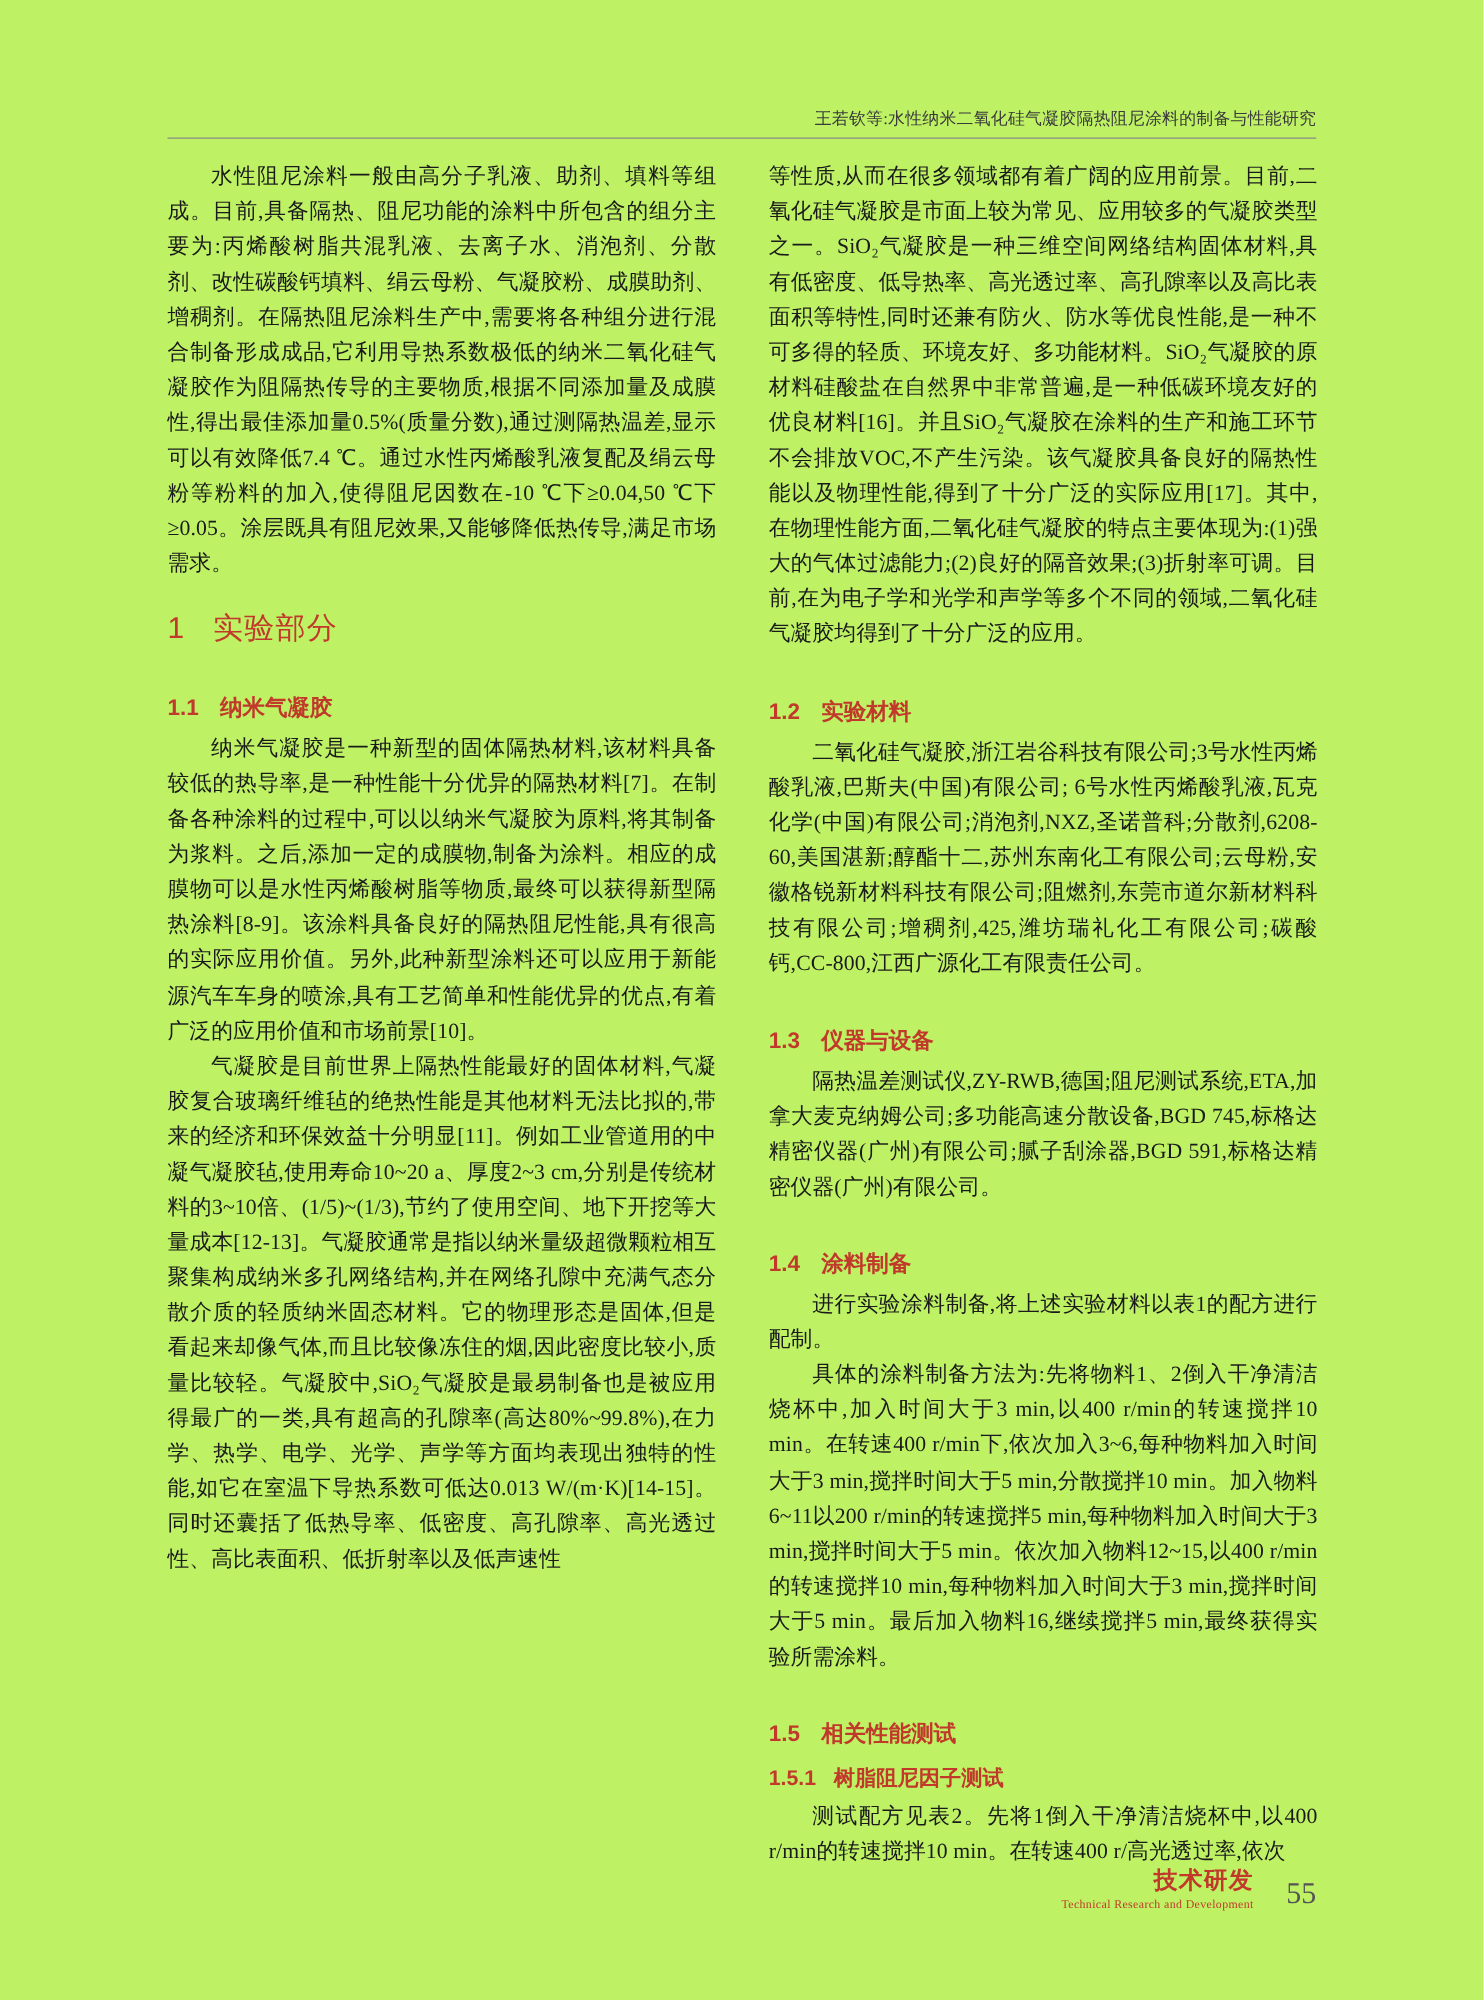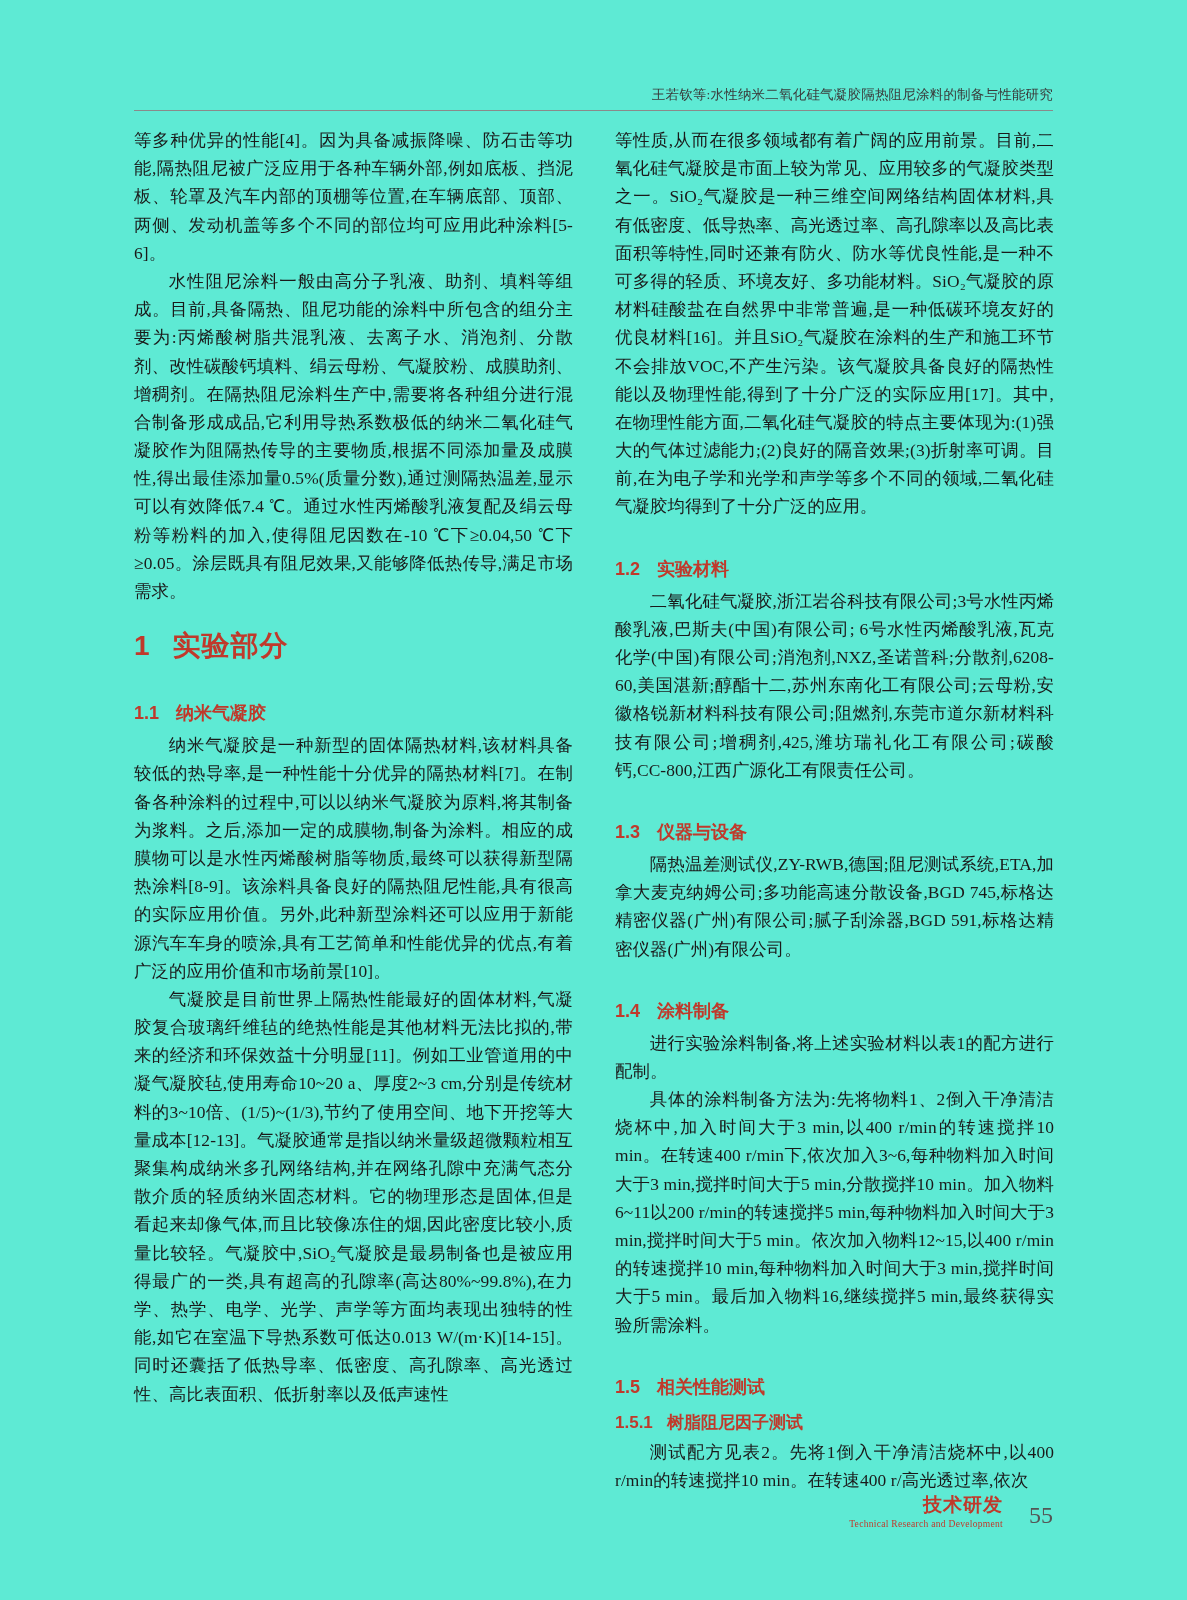--- a/index.html
+++ b/index.html
@@ -4,21 +4,21 @@
 <style>
   html, body {
     margin: 0;
     padding: 0;
     background: #ffffff;
   }
   .page {
     position: relative;
     width: 1187px;
     height: 1600px;
-    background: #5eead4;
+    background: #bef264;
     font-family: "Liberation Serif", serif;
     color: #1a1a1a;
     box-sizing: border-box;
   }
   .header {
     position: absolute;
     top: 86px;
     right: 134px;
     font-size: 13.5px;
     color: #3a3a3a;
@@ -51,22 +51,22 @@
     line-height: 1.62;
     text-align: justify;
     text-justify: inter-ideograph;
     letter-spacing: 0.1px;
   }
   p.indent {
     text-indent: 2em;
   }
   h2.section {
     margin: 22px 0 10px 0;
-    font-size: 28px;
-    font-weight: bold;
+    font-size: 24px;
+    font-weight: normal;
     color: #c0392b;
     font-family: "Liberation Sans", sans-serif;
     letter-spacing: 1px;
   }
   h2.section .num {
     margin-right: 22px;
   }
   h3.subsection {
     margin: 14px 0 6px 0;
     font-size: 18px;
@@ -136,21 +136,20 @@
 <body>
 
 <div class="page">
 
   <div class="header">王若钦等:水性纳米二氧化硅气凝胶隔热阻尼涂料的制备与性能研究</div>
   <div class="header-rule"></div>
 
   <div class="columns">
 
     <div class="col">
-      <p class="body">等多种优异的性能[4]。因为具备减振降噪、防石击等功能,隔热阻尼被广泛应用于各种车辆外部,例如底板、挡泥板、轮罩及汽车内部的顶棚等位置,在车辆底部、顶部、两侧、发动机盖等多个不同的部位均可应用此种涂料[5-6]。</p>
       <p class="body indent">水性阻尼涂料一般由高分子乳液、助剂、填料等组成。目前,具备隔热、阻尼功能的涂料中所包含的组分主要为:丙烯酸树脂共混乳液、去离子水、消泡剂、分散剂、改性碳酸钙填料、绢云母粉、气凝胶粉、成膜助剂、增稠剂。在隔热阻尼涂料生产中,需要将各种组分进行混合制备形成成品,它利用导热系数极低的纳米二氧化硅气凝胶作为阻隔热传导的主要物质,根据不同添加量及成膜性,得出最佳添加量0.5%(质量分数),通过测隔热温差,显示可以有效降低7.4 ℃。通过水性丙烯酸乳液复配及绢云母粉等粉料的加入,使得阻尼因数在-10 ℃下≥0.04,50 ℃下≥0.05。涂层既具有阻尼效果,又能够降低热传导,满足市场需求。</p>
 
       <h2 class="section"><span class="num">1</span><span>实验部分</span></h2>
 
       <h3 class="subsection"><span class="num">1.1</span><span>纳米气凝胶</span></h3>
 
       <p class="body indent">纳米气凝胶是一种新型的固体隔热材料,该材料具备较低的热导率,是一种性能十分优异的隔热材料[7]。在制备各种涂料的过程中,可以以纳米气凝胶为原料,将其制备为浆料。之后,添加一定的成膜物,制备为涂料。相应的成膜物可以是水性丙烯酸树脂等物质,最终可以获得新型隔热涂料[8-9]。该涂料具备良好的隔热阻尼性能,具有很高的实际应用价值。另外,此种新型涂料还可以应用于新能源汽车车身的喷涂,具有工艺简单和性能优异的优点,有着广泛的应用价值和市场前景[10]。</p>
       <p class="body indent">气凝胶是目前世界上隔热性能最好的固体材料,气凝胶复合玻璃纤维毡的绝热性能是其他材料无法比拟的,带来的经济和环保效益十分明显[11]。例如工业管道用的中凝气凝胶毡,使用寿命10~20 a、厚度2~3 cm,分别是传统材料的3~10倍、(1/5)~(1/3),节约了使用空间、地下开挖等大量成本[12-13]。气凝胶通常是指以纳米量级超微颗粒相互聚集构成纳米多孔网络结构,并在网络孔隙中充满气态分散介质的轻质纳米固态材料。它的物理形态是固体,但是看起来却像气体,而且比较像冻住的烟,因此密度比较小,质量比较轻。气凝胶中,SiO₂气凝胶是最易制备也是被应用得最广的一类,具有超高的孔隙率(高达80%~99.8%),在力学、热学、电学、光学、声学等方面均表现出独特的性能,如它在室温下导热系数可低达0.013 W/(m·K)[14-15]。同时还囊括了低热导率、低密度、高孔隙率、高光透过性、高比表面积、低折射率以及低声速性</p>
     </div>
 

